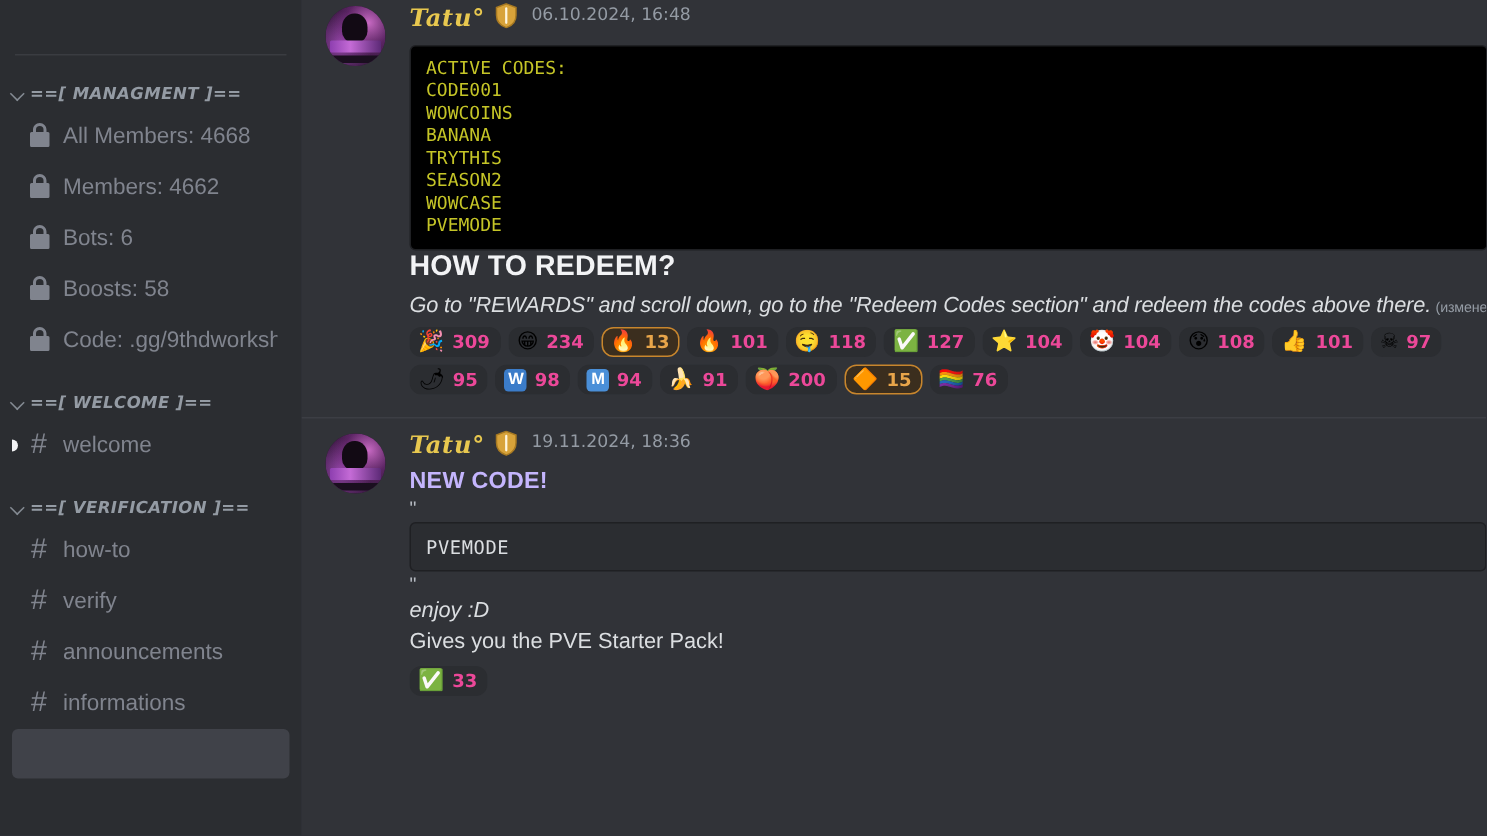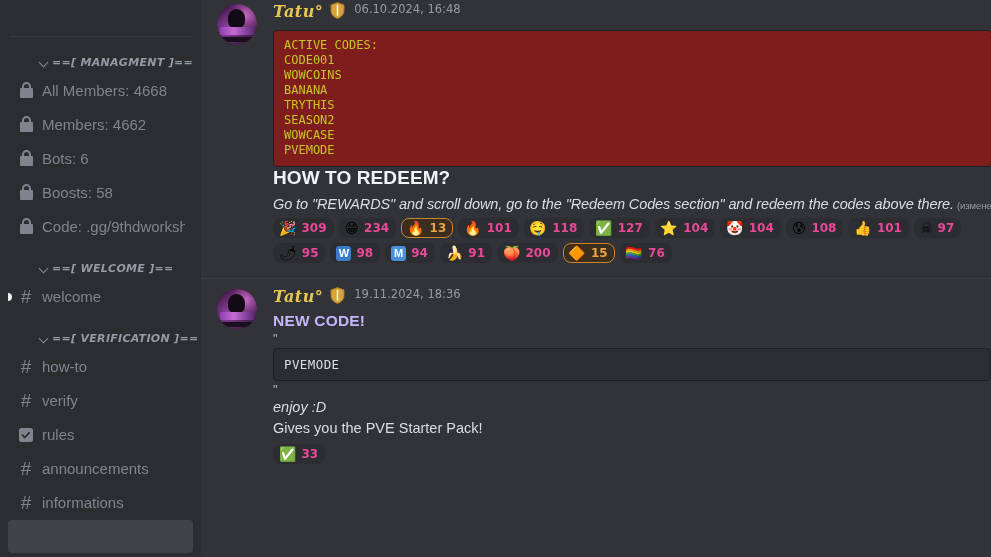--- a/index.html
+++ b/index.html
@@ -31,21 +31,20 @@
     padding: 0 8px 0 6px;
     margin-top: 14px;
     color: #949ba4;
     font-size: 11px;
     font-weight: bold;
     font-style: italic;
     letter-spacing: .3px;
     cursor: pointer;
     user-select: none;
     white-space: nowrap;
-    margin-left: 32px;
   }
   .cat .arrow {
     width: 12px; height: 12px;
     margin-right: 2px;
     flex: 0 0 12px;
     position: relative;
     opacity: .85;
   }
   .cat .arrow::after {
     content: "";
@@ -161,21 +160,21 @@
   }
   .tstamp {
     margin-left: 9px;
     color: #949ba4;
     font-size: 11.5px;
     font-family: "DejaVu Sans", sans-serif;
   }
   .mbody { flex: 1 1 auto; min-width: 0; padding-right: 0; }
 
   .codeblock {
-    background: #7f1d1d;
+    background: #000000;
     border: 1px solid #1f2023;
     border-radius: 4px;
     margin: 6px 16px 0 0;
     padding: 7px 10px 8px 10px;
     font-family: "DejaVu Sans Mono", monospace;
     font-size: 12px;
     line-height: 15px;
     color: #c5c527;
     white-space: pre;
     overflow: hidden;
@@ -322,29 +321,20 @@
           <span class="arrow"></span>
           <span class="cat-text">==[ VERIFICATION ]==</span>
         </div>
         <div class="chan">
           <span class="ic">#</span>
           <span class="lbl">how-to</span>
         </div>
         <div class="chan">
           <span class="ic">#</span>
           <span class="lbl">verify</span>
-        </div>
-        <div class="chan">
-          <span class="ic">
-            <svg width="16" height="16" viewBox="0 0 16 16">
-              <rect x="1" y="1" width="14" height="14" rx="2.5" fill="#80848e"></rect>
-              <path d="M4.5 8.2l2.2 2.3 4.5-4.7" stroke="#2b2d31" stroke-width="1.8" fill="none" stroke-linecap="round" stroke-linejoin="round"></path>
-            </svg>
-          </span>
-          <span class="lbl">rules</span>
         </div>
         <div class="chan">
           <span class="ic">#</span>
           <span class="lbl">announcements</span>
         </div>
         <div class="chan">
           <span class="ic">#</span>
           <span class="lbl">informations</span>
         </div>
         <div class="chan active"></div>

